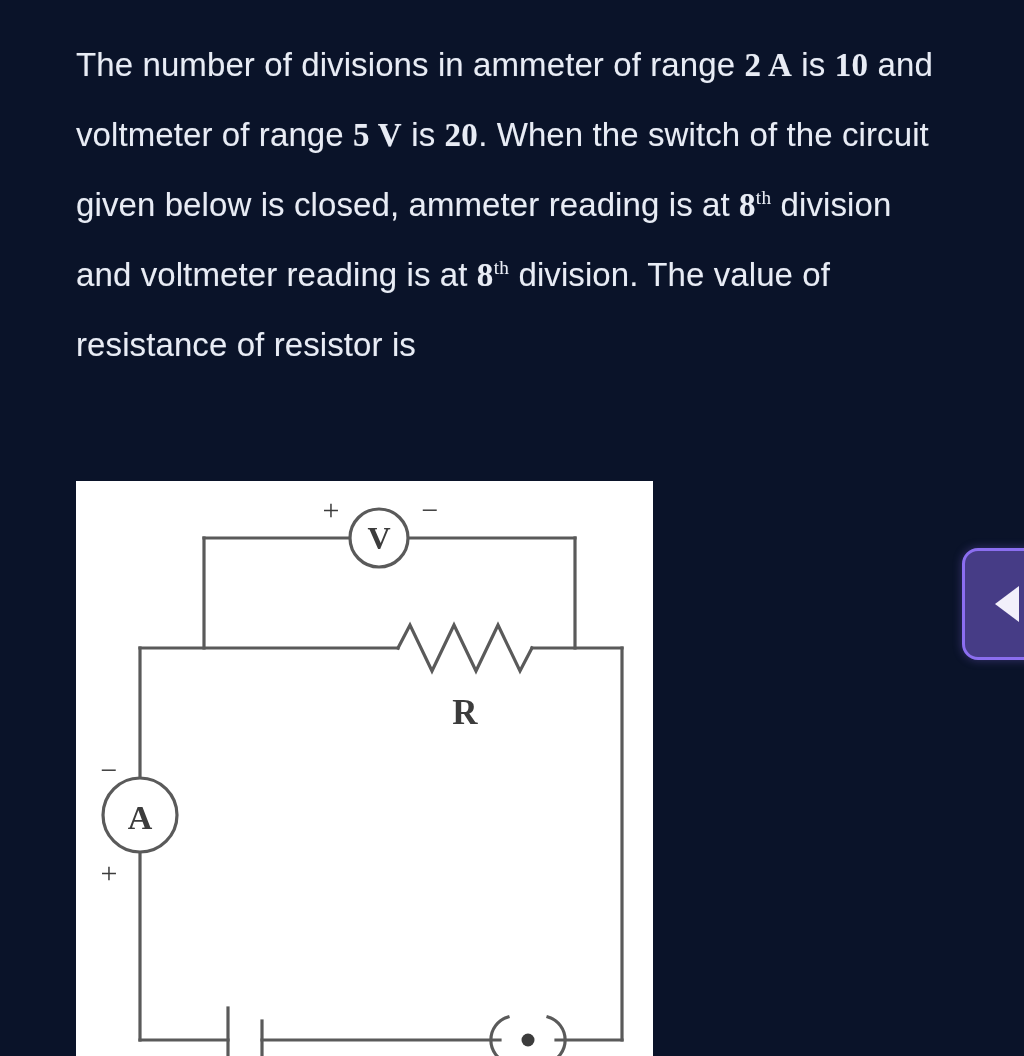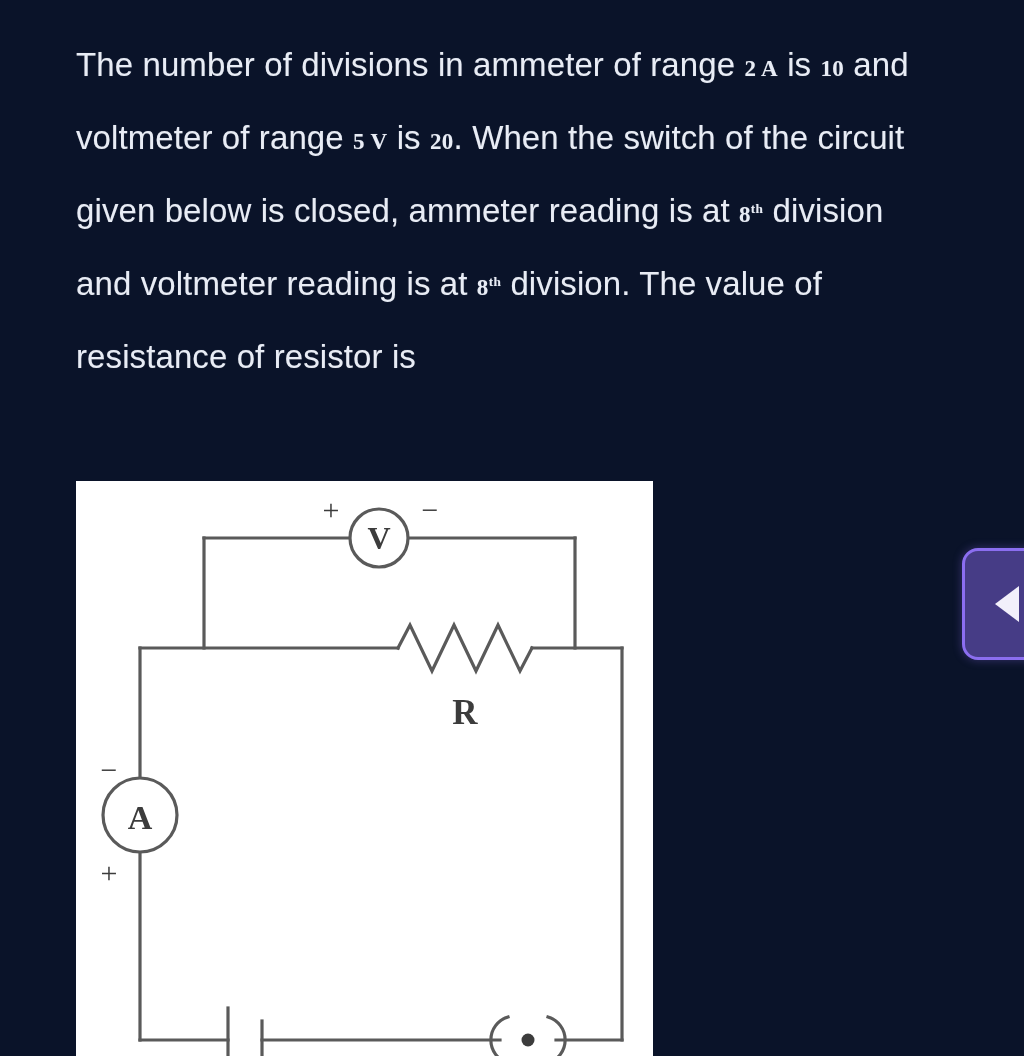--- a/index.html
+++ b/index.html
@@ -24,26 +24,26 @@
     color: #e8ecf5;
     font-size: 33px;
     line-height: 69px;
     letter-spacing: 0.1px;
     font-weight: 400;
     text-shadow: 0 0 1px rgba(255,255,255,0.25);
   }
   #question-text .mathv {
     font-family: "Liberation Serif", serif;
     font-weight: 700;
-    font-size: 23px;
+    font-size: 33px;
     letter-spacing: 0.3px;
   }
   #question-text .mathv sup {
     font-size: 0.58em;
-    font-weight: 700;
+    font-weight: 400;
     vertical-align: super;
     line-height: 0;
     margin-top: 24px;
   }
 
   
   #figure-panel {
     position: absolute;
     left: 76px;
     top: 481px;

